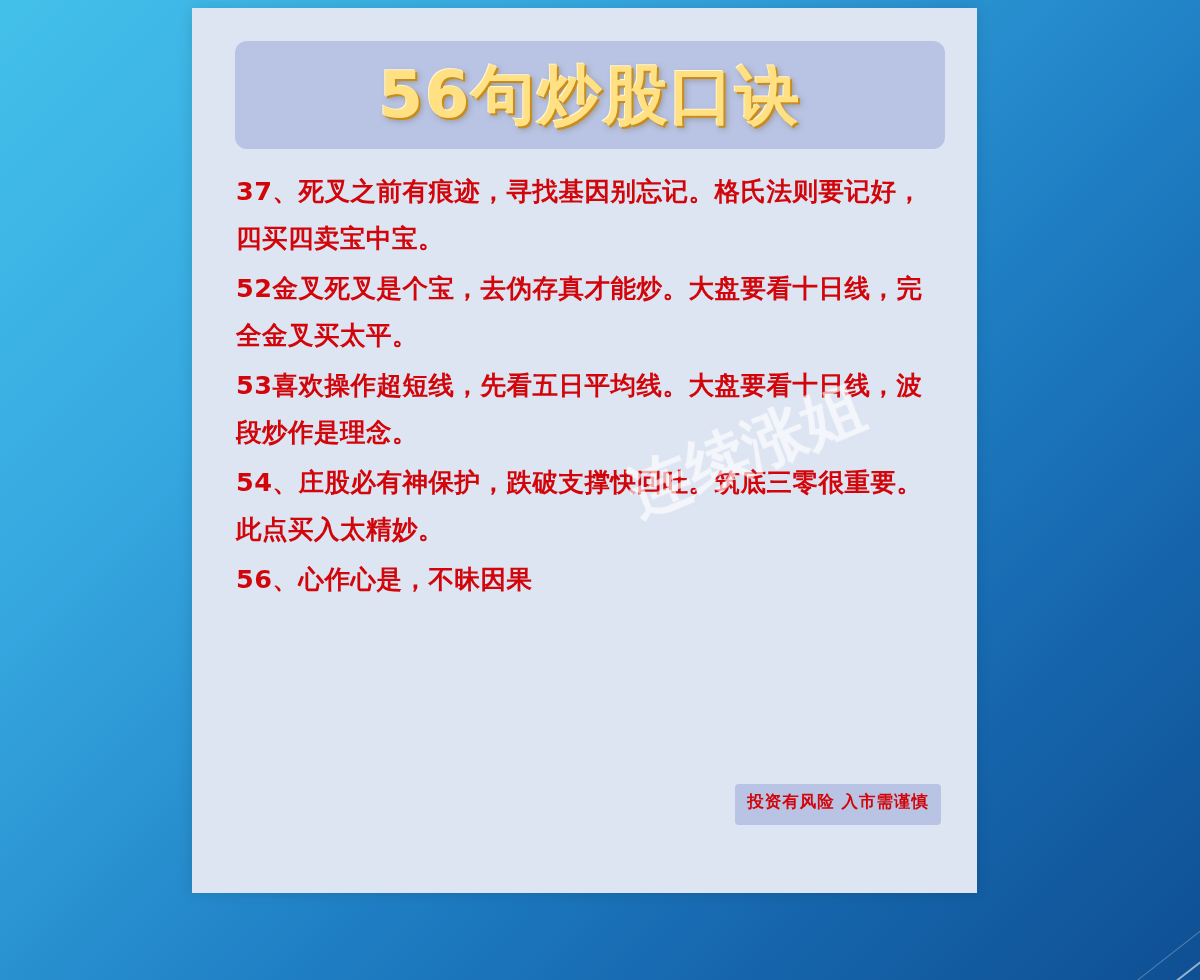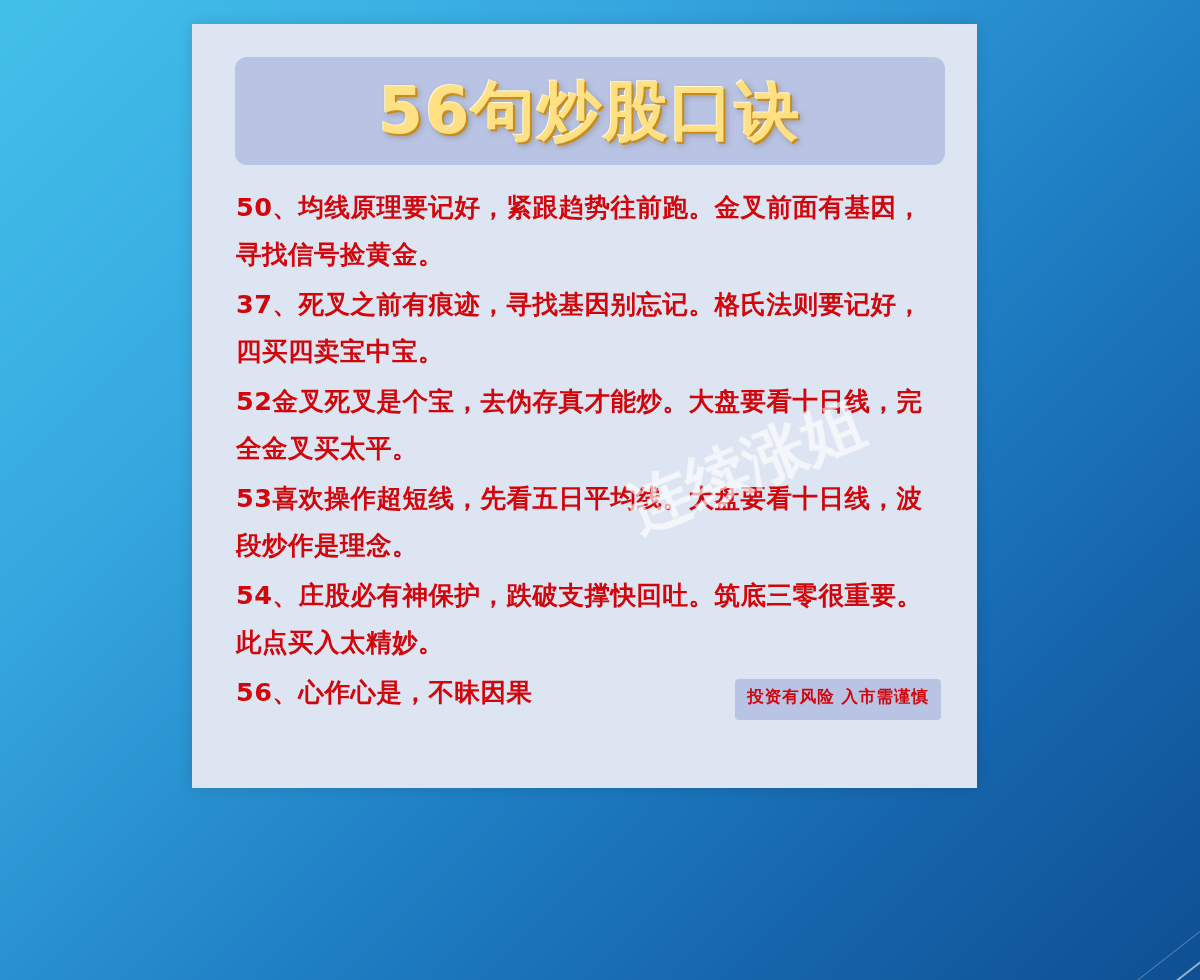--- a/index.html
+++ b/index.html
@@ -36,23 +36,23 @@
     bottom: 95px;
     width: 230px;
     height: 1px;
     background: rgba(255,255,255,0.28);
     transform: rotate(-38deg);
     transform-origin: right center;
   }
   .card {
     position: absolute;
     left: 192px;
-    top: 24px;
+    top: 8px;
     width: 785px;
-    height: 764px;
+    height: 885px;
     background: #dde4f2;
     box-shadow: 0 0 14px rgba(0,0,0,0.12);
   }
   .title-bar {
     position: absolute;
     left: 43px;
     top: 33px;
     width: 710px;
     height: 108px;
     background: #b9c4e4;
@@ -125,21 +125,20 @@
   <div class="corner-line"></div>
   <div class="corner-line2"></div>
 
   <div class="card">
 
     <div class="title-bar">
       <div class="title-text">56句炒股口诀</div>
     </div>
 
     <div class="content">
-      <p class="verse">50、均线原理要记好，紧跟趋势往前跑。金叉前面有基因，寻找信号捡黄金。</p>
       <p class="verse">37、死叉之前有痕迹，寻找基因别忘记。格氏法则要记好，四买四卖宝中宝。</p>
       <p class="verse">52金叉死叉是个宝，去伪存真才能炒。大盘要看十日线，完全金叉买太平。</p>
       <p class="verse">53喜欢操作超短线，先看五日平均线。大盘要看十日线，波段炒作是理念。</p>
       <p class="verse">54、庄股必有神保护，跌破支撑快回吐。筑底三零很重要。此点买入太精妙。</p>
       <p class="verse">56、心作心是，不昧因果</p>
     </div>
 
     <div class="watermark">连续涨姐</div>
 
     <div class="disclaimer">投资有风险  入市需谨慎</div>

